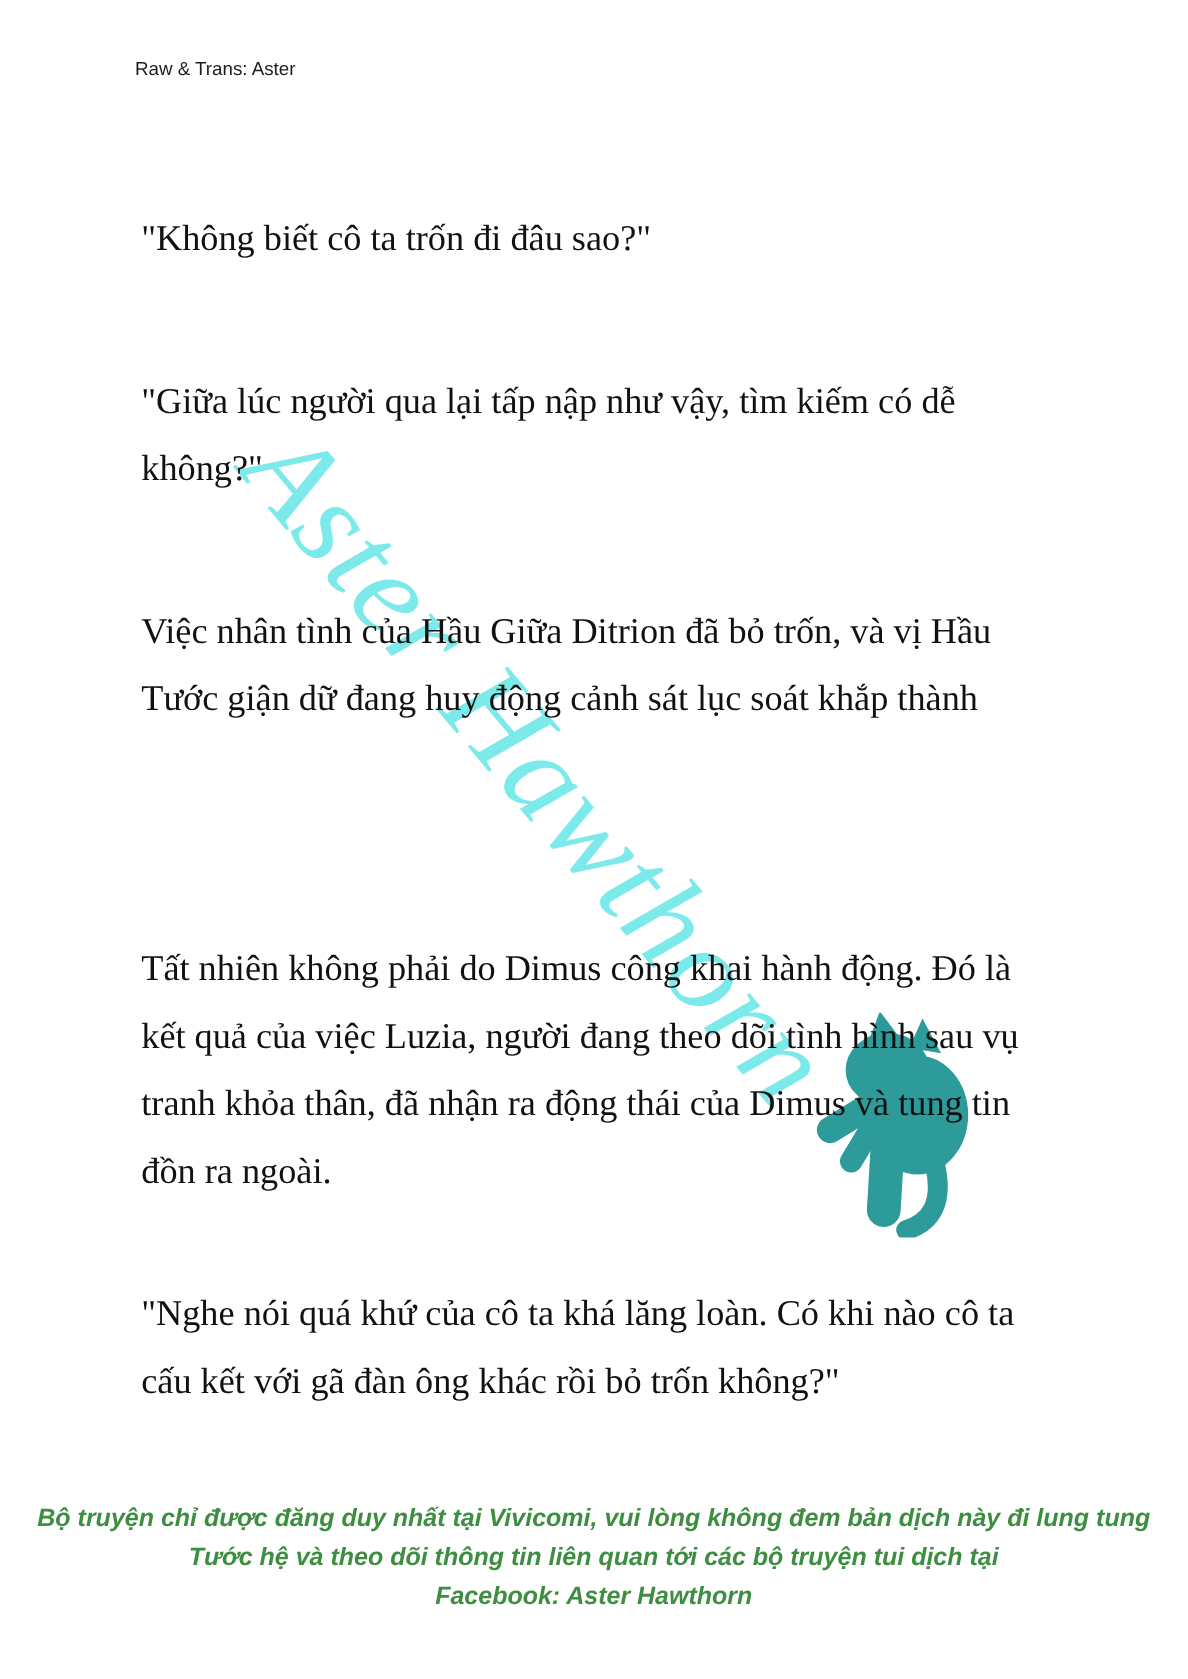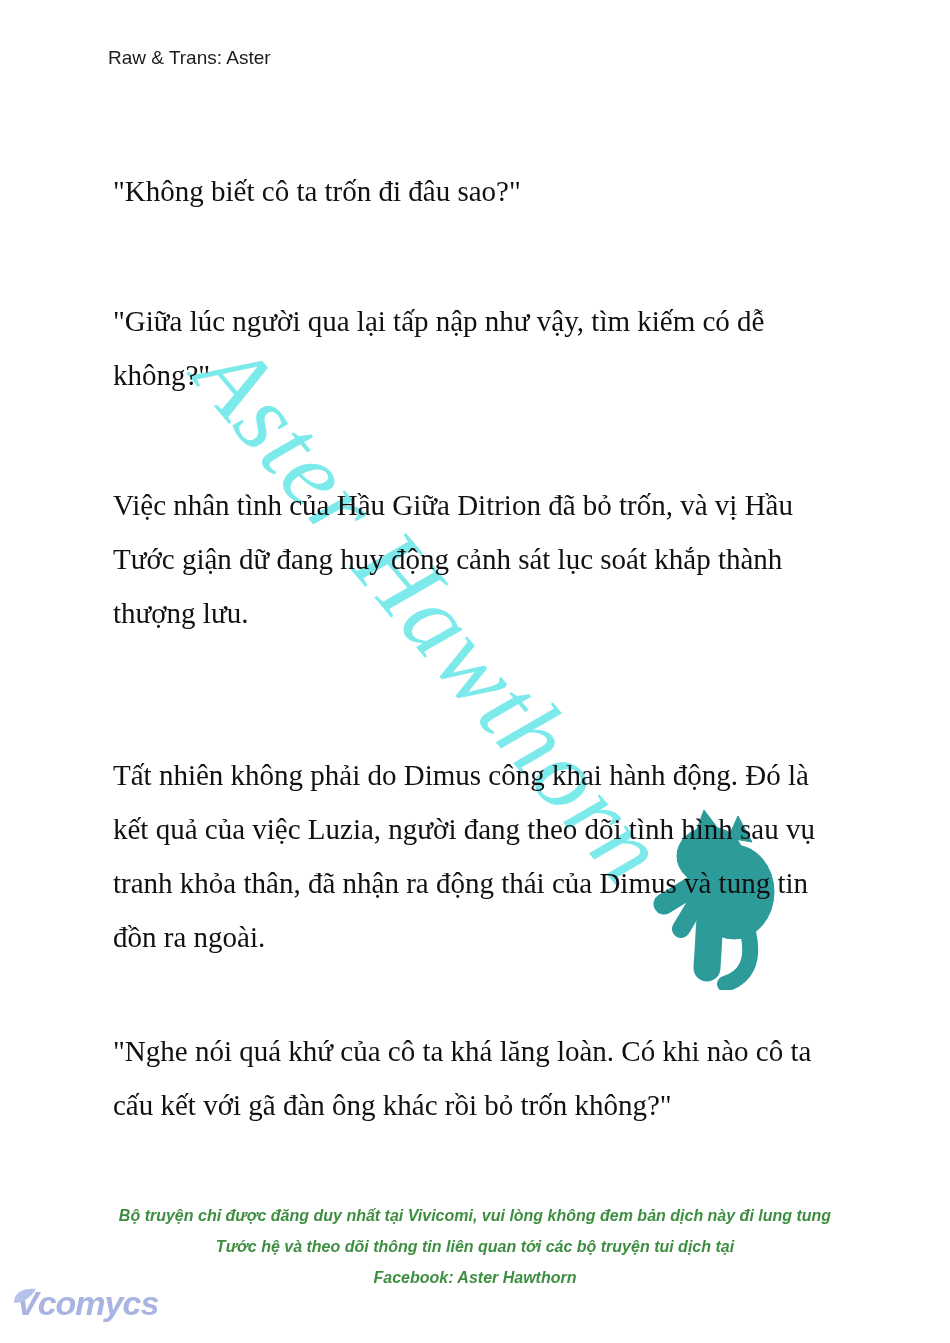--- a/index.html
+++ b/index.html
@@ -12,21 +12,21 @@
     overflow: hidden;
     font-family: "Liberation Serif", serif;
   }
 
   
   .credit {
     position: absolute;
     left: 108px;
     top: 47px;
     font-family: "Liberation Sans", sans-serif;
-    font-size: 19px;
+    font-size: 15px;
     color: #1c1c1c;
     z-index: 2;
   }
 
   
   .paragraph {
     position: absolute;
     left: 113px;
     width: 750px;
     font-size: 29px;
@@ -74,21 +74,21 @@
   
   .footer {
     position: absolute;
     left: 0;
     top: 1200px;
     width: 950px;
     text-align: center;
     font-family: "Liberation Sans", sans-serif;
     font-weight: bold;
     font-style: italic;
-    font-size: 16px;
+    font-size: 20px;
     line-height: 31px;
     color: #3e8e41;
     z-index: 2;
   }
 
   
   .logo {
     position: absolute;
     left: 16px;
     top: 1284px;
@@ -135,43 +135,34 @@
   </div>
 
   <div class="paragraph p2">
     <div class="text-line">"Giữa lúc người qua lại tấp nập như vậy, tìm kiếm có dễ</div>
     <div class="text-line">không?"</div>
   </div>
 
   <div class="paragraph p3">
     <div class="text-line">Việc nhân tình của Hầu Giữa Ditrion đã bỏ trốn, và vị Hầu</div>
     <div class="text-line">Tước giận dữ đang huy động cảnh sát lục soát khắp thành</div>
-    <div class="text-line">thượng lưu.</div>
   </div>
 
   <div class="paragraph p4">
     <div class="text-line">Tất nhiên không phải do Dimus công khai hành động. Đó là</div>
     <div class="text-line">kết quả của việc Luzia, người đang theo dõi tình hình sau vụ</div>
     <div class="text-line">tranh khỏa thân, đã nhận ra động thái của Dimus và tung tin</div>
     <div class="text-line">đồn ra ngoài.</div>
   </div>
 
   <div class="paragraph p5">
     <div class="text-line">"Nghe nói quá khứ của cô ta khá lăng loàn. Có khi nào cô ta</div>
     <div class="text-line">cấu kết với gã đàn ông khác rồi bỏ trốn không?"</div>
   </div>
 
   <div class="footer">
     <div>Bộ truyện chỉ được đăng duy nhất tại Vivicomi, vui lòng không đem bản dịch này đi lung tung</div>
     <div>Tước hệ và theo dõi thông tin liên quan tới các bộ truyện tui dịch tại</div>
     <div>Facebook: Aster Hawthorn</div>
   </div>
 
-  <div class="logo">
-    <span class="leaf">
-      <svg width="26" height="18" viewBox="0 0 26 18" xmlns="http://www.w3.org/2000/svg">
-        <path d="M2,16 C2,6 10,1 24,2 C18,12 10,16 2,16 Z" fill="#b7c2ec"></path>
-      </svg>
-    </span>
-    <span>Vcomycs</span>
-  </div>
 
 </div>
 
 </body></html>

